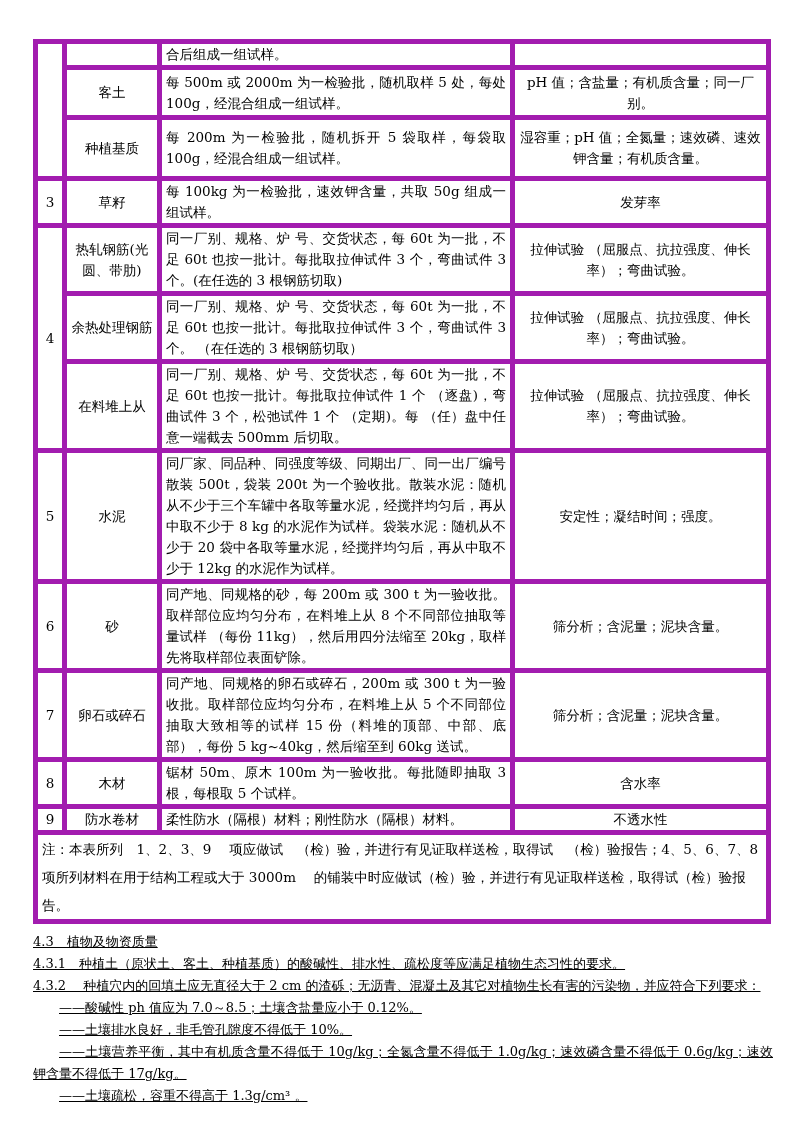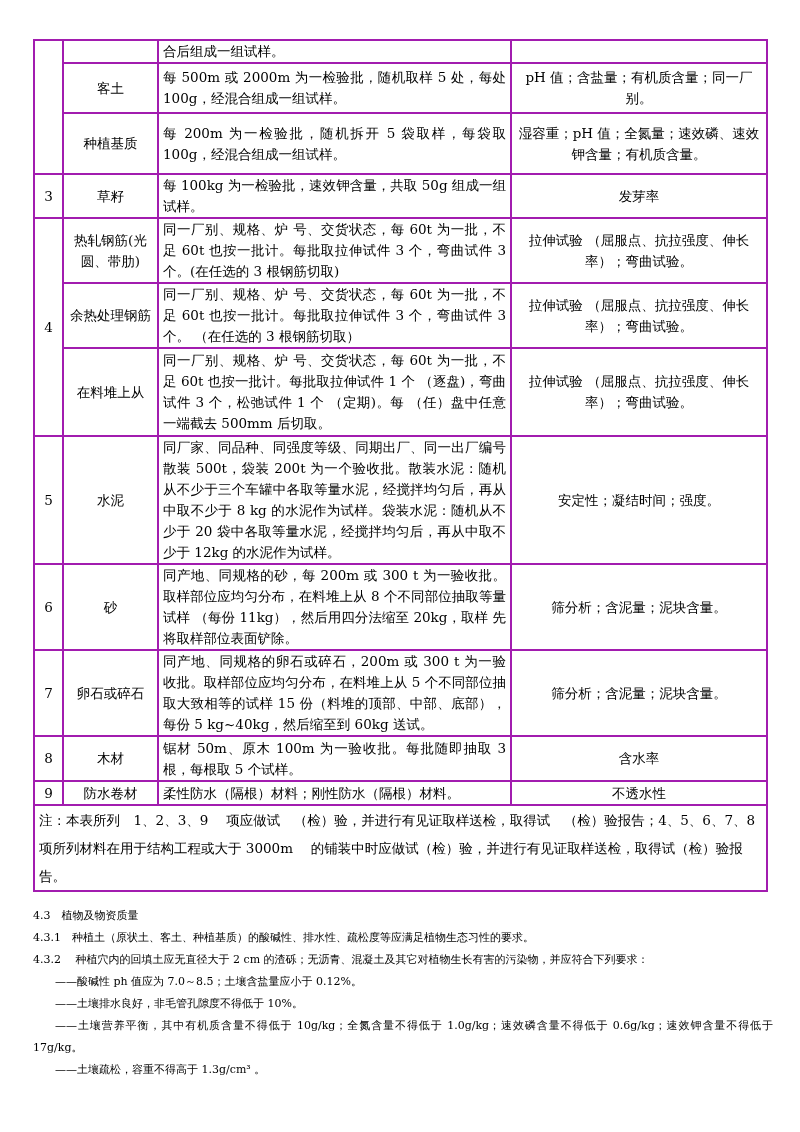--- a/index.html
+++ b/index.html
@@ -23,35 +23,36 @@
     width: 734px;
   }
   table.spec-table {
     border-collapse: collapse;
     table-layout: fixed;
     width: 733px;
     font-size: 13.5px;
     line-height: 21px;
   }
   table.spec-table td {
-    border: 2px solid #a21caf;
+    border: 5px solid #a21caf;
     padding: 0 4px;
     vertical-align: middle;
     overflow: hidden;
   }
   td.c-num  { text-align: center; }
   td.c-name { text-align: center; }
   td.c-desc { text-align: justify; padding: 0 6px; }
   td.c-test { text-align: center; padding: 0 6px; }
   td.c-note { text-align: left; padding: 2px 6px; line-height: 28px; }
   .paras {
-    margin-top: 13px;
-    font-size: 11px;
+    margin-top: 7px;
+    font-size: 13px;
     line-height: 22px;
     width: 740px;
+    text-decoration: underline;
   }
   .paras p { margin: 0; padding: 0; text-align: justify; }
   .paras p.bullet { text-indent: 2em; }
 </style>
 </head>
 <body>
 
 <div class="page">
   <div class="content">
 

